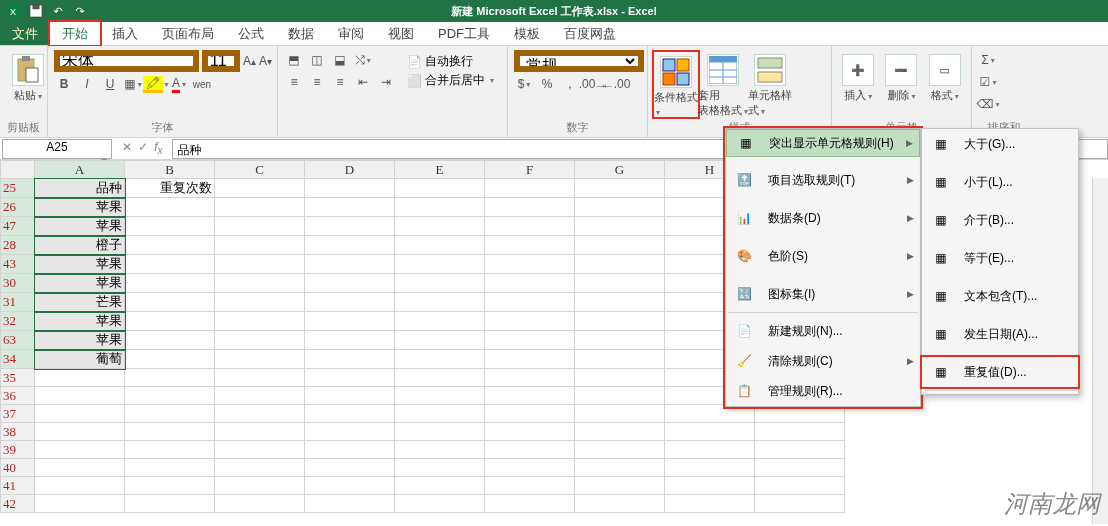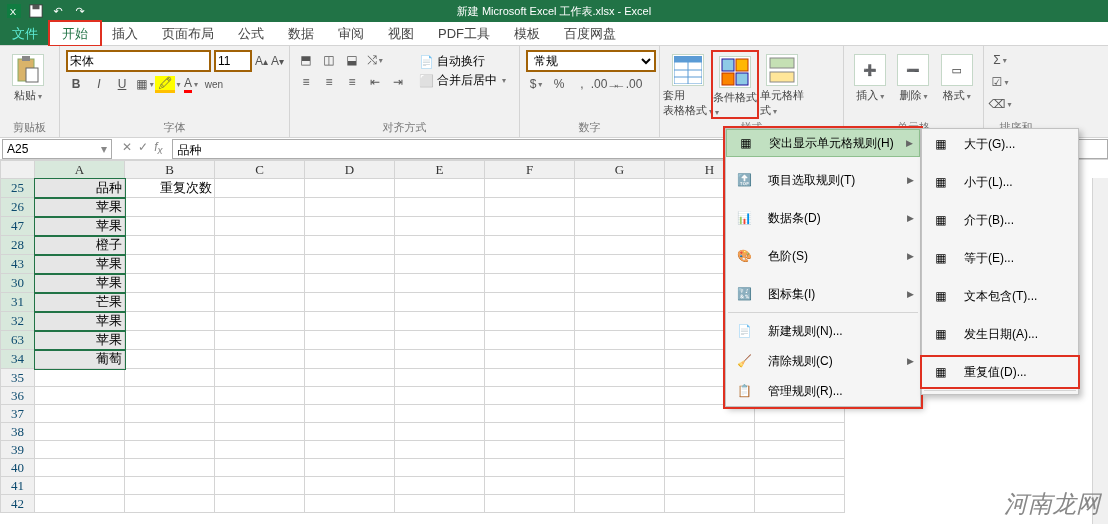--- a/index.html
+++ b/index.html
@@ -1,50 +1,50 @@
 <!DOCTYPE html>
 <html><head>
 <meta charset="utf-8">
 <style>
 * { margin:0; padding:0; box-sizing:border-box; font-family:"Microsoft YaHei",SimSun,sans-serif; }
 body { width:1108px; height:526px; background:#fff; overflow:hidden; position:relative; font-size:12px; }
 
 .titlebar { height:22px; background:#217346; display:flex; align-items:center; color:#fff; font-size:11px; }
 .titlebar .qat { display:flex; gap:2px; padding:0 4px; align-items:center; }
 .qat-btn { width:20px; height:18px; display:flex; align-items:center; justify-content:center; }
-.titlebar .title { position:absolute; left:50%; transform:translateX(-50%); }
+.titlebar .title { position:absolute; left:50%; transform:translateX(-50%);font-weight:bold; }
 .ico { width:14px; height:14px; display:inline-block; }
 
 .tabs { height:24px; background:#fff; border-bottom:1px solid #d4d4d4; display:flex; align-items:stretch; }
 .tab { padding:0 12px; line-height:24px; color:#444; cursor:pointer; font-size:13px; }
-.tab.file { background:#217346; color:#5eead4;text-align:right; }
+.tab.file { background:#217346; color:#fef9c3;text-align:right; }
 .tab.active { color:#217346; }
 .redbox { outline:2px solid #e03020; }
 
 .ribbon { height:92px; background:#f1f1f1; border-bottom:1px solid #d4d4d4; display:flex; position:relative; }
 .group { border-right:1px solid #d4d4d4; padding:4px 6px 2px 6px; display:flex; flex-direction:column; justify-content:space-between; }
 .group-label { text-align:center; font-size:11px; color:#777; }
 .grow { display:flex; align-items:center; gap:3px; }
 .gcol { display:flex; flex-direction:column; gap:2px; }
 .btn16 { width:20px; height:20px; display:flex; align-items:center; justify-content:center; color:#555; }
 .bigbtn { width:44px; display:flex; flex-direction:column; align-items:center; justify-content:center; gap:2px; font-size:11px; color:#444; padding-top:4px; }
 .bigbtn .bigico { width:32px; height:32px; display:flex; align-items:center; justify-content:center; border:1px solid #c5d8c8; background:#fff; }
-select,input.fnt { height:22px; border:2px solid #a16207; background:#fff; font-size:12px; padding:0 2px; }
+select,input.fnt { height:22px; border:6px solid #a16207; background:#fff; font-size:16px; padding:0 2px; }
 .dd::after { content:"▾"; font-size:8px; margin-left:2px; color:#777; }
 
 .fxbar { height:22px; border-bottom:1px solid #d4d4d4; display:flex; align-items:center; font-size:12px; }
-.namebox { width:110px; height:20px; border:1px solid #ababab; margin-left:2px; padding:0 4px; display:flex; align-items:center; }
+.namebox { width:110px; height:20px; border:1px solid #ababab; margin-left:2px; padding:0 4px; display:flex; align-items:center;flex-direction:column; }
 .fxbtns { display:flex; gap:6px; padding:0 10px; color:#888; }
 .fxinput { flex:1; border:1px solid #ababab; height:20px; padding:0 4px; line-height:20px; }
 
 .gridwrap { position:relative; height:364px; overflow:hidden; }
 table.grid { border-collapse:collapse; table-layout:fixed; }
 .grid th,.grid td { border:1px solid #d4d4d4; height:18px; font-size:13px; font-family:"宋体",SimSun; padding:0 2px; text-align:right; }
 .grid th { background:#f0f0f0; font-weight:normal; text-align:center; color:#333; }
-.grid th.rowh { width:34px; text-align:center; color:#0c4a6e;font-family:Liberation Serif, serif; }
+.grid th.rowh { width:34px; text-align:left; color:#b91c1c;font-family:Liberation Serif, serif; }
 .grid td { text-align:right; }
 .grid td.txt { text-align:right; }
 .sel { background:#e6e6e6; outline:1px solid #217346; }
 .colw { width:90px; }
 th.selcol { background:#d8e8dc; }
 th.selrow { background:#d8e8dc; color:#217346; }
 
 .menu { position:absolute; background:#f5f5f5; border:1px solid #c2c2c2; box-shadow:3px 3px 6px rgba(0,0,0,.25); font-size:12px; z-index:50; }
 .menu .mi { height:30px; display:flex; align-items:center; padding:0 18px 0 6px; gap:10px; cursor:pointer; position:relative; }
 .menu .mi .mico { width:26px; height:22px; display:flex; align-items:center; justify-content:center; }
@@ -86,21 +86,21 @@
   <div class="tab">公式</div>
   <div class="tab">数据</div>
   <div class="tab">审阅</div>
   <div class="tab">视图</div>
   <div class="tab">PDF工具</div>
   <div class="tab">模板</div>
   <div class="tab">百度网盘</div>
 </div>
 
 <div class="ribbon">
-  <div class="group" style="width:60px">
+  <div class="group" style="width:48px">
     <div class="bigbtn">
       <div class="bigico">
           <svg width="24" height="28" viewBox="0 0 24 28">
             <rect x="2" y="3" width="16" height="22" fill="#d9b36a" stroke="#8a6"></rect>
             <rect x="6" y="0" width="8" height="5" fill="#888"></rect>
             <rect x="10" y="12" width="12" height="14" fill="#fff" stroke="#666"></rect>
           </svg>
         </div>
       <span class="dd">粘贴</span>
     </div>
@@ -155,62 +155,61 @@
         <div class="grow">
             <span>📄</span>
             <span>自动换行</span>
           </div>
         <div class="grow dd">
             <span>⬜</span>
             <span>合并后居中</span>
           </div>
       </div>
     </div>
-    <div class="group-label">对齐方式</div>
   </div>
 
   <div class="group" style="width:140px">
     <div class="gcol">
       <select style="width:130px"><option>常规</option></select>
       <div class="grow">
         <div class="btn16 dd">$</div>
         <div class="btn16">%</div>
         <div class="btn16">,</div>
         <div class="btn16">.00→</div>
         <div class="btn16">←.00</div>
       </div>
     </div>
     <div class="group-label">数字</div>
   </div>
 
   <div class="group" style="width:184px">
     <div class="grow">
+      <div class="bigbtn redbox">
+        <div class="bigico">
+            <svg width="28" height="28" viewBox="0 0 28 28">
+              <rect x="1" y="1" width="12" height="12" fill="#8ecae6" stroke="#219"></rect>
+              <rect x="15" y="1" width="12" height="12" fill="#ffb703" stroke="#b30"></rect>
+              <rect x="1" y="15" width="12" height="12" fill="#fb8500" stroke="#b30"></rect>
+              <rect x="15" y="15" width="12" height="12" fill="#8ecae6" stroke="#219"></rect>
+            </svg>
+          </div>
+        <span class="dd">条件格式</span>
+      </div>
       <div class="bigbtn">
         <div class="bigico">
             <svg width="28" height="28" viewBox="0 0 28 28">
               <rect width="28" height="6" fill="#5b9bd5"></rect>
               <rect y="6" width="28" height="22" fill="#fff" stroke="#5b9bd5"></rect>
               <line x1="0" y1="14" x2="28" y2="14" stroke="#5b9bd5"></line>
               <line x1="0" y1="21" x2="28" y2="21" stroke="#5b9bd5"></line>
               <line x1="14" y1="0" x2="14" y2="28" stroke="#5b9bd5"></line>
             </svg>
           </div>
         <span class="dd" style="white-space:pre">套用
 表格格式</span>
-      </div>
-      <div class="bigbtn redbox">
-        <div class="bigico">
-            <svg width="28" height="28" viewBox="0 0 28 28">
-              <rect x="1" y="1" width="12" height="12" fill="#8ecae6" stroke="#219"></rect>
-              <rect x="15" y="1" width="12" height="12" fill="#ffb703" stroke="#b30"></rect>
-              <rect x="1" y="15" width="12" height="12" fill="#fb8500" stroke="#b30"></rect>
-              <rect x="15" y="15" width="12" height="12" fill="#8ecae6" stroke="#219"></rect>
-            </svg>
-          </div>
-        <span class="dd">条件格式</span>
       </div>
       <div class="bigbtn">
         <div class="bigico">
             <svg width="28" height="28" viewBox="0 0 28 28">
               <rect x="2" y="2" width="24" height="10" fill="#c5e0b4" stroke="#888"></rect>
               <rect x="2" y="16" width="24" height="10" fill="#ffe699" stroke="#888"></rect>
             </svg>
           </div>
         <span class="dd">单元格样式</span>
       </div>

